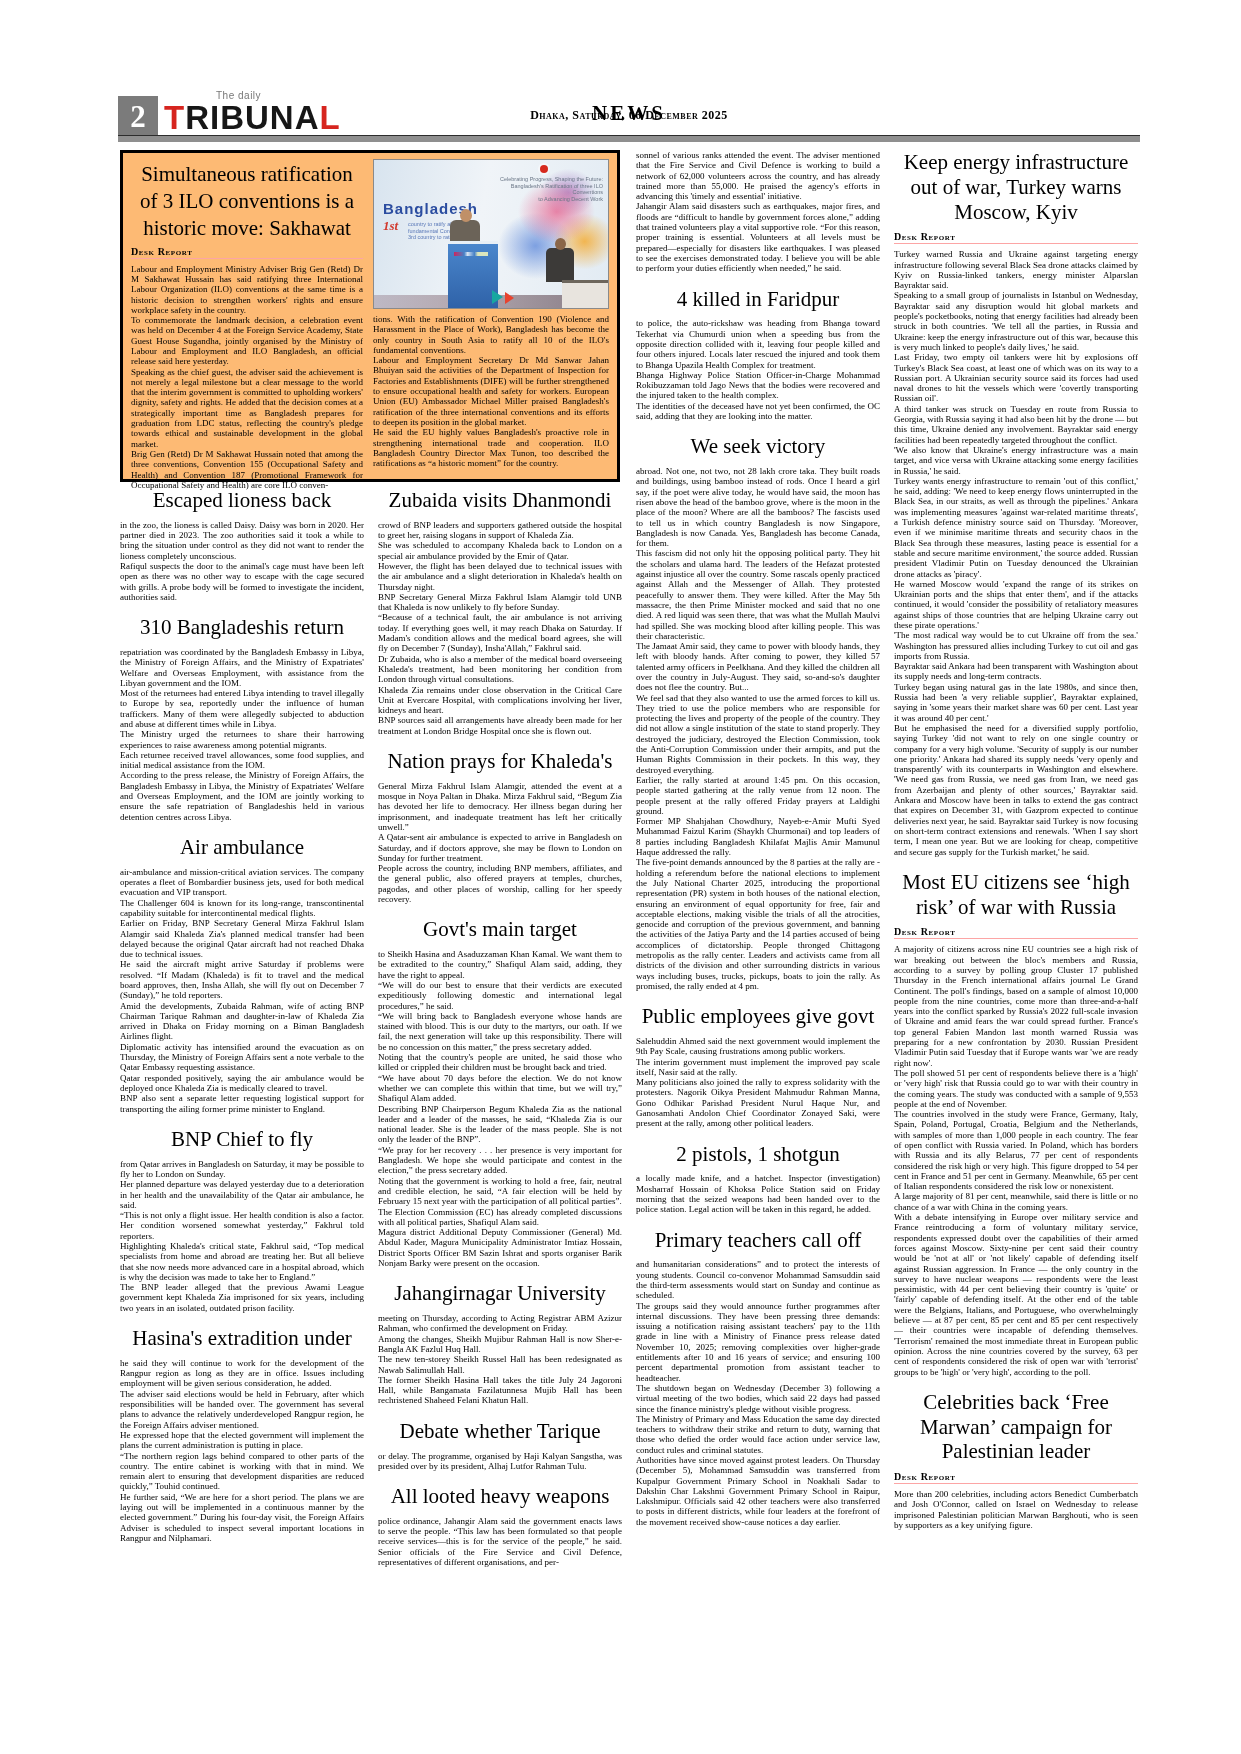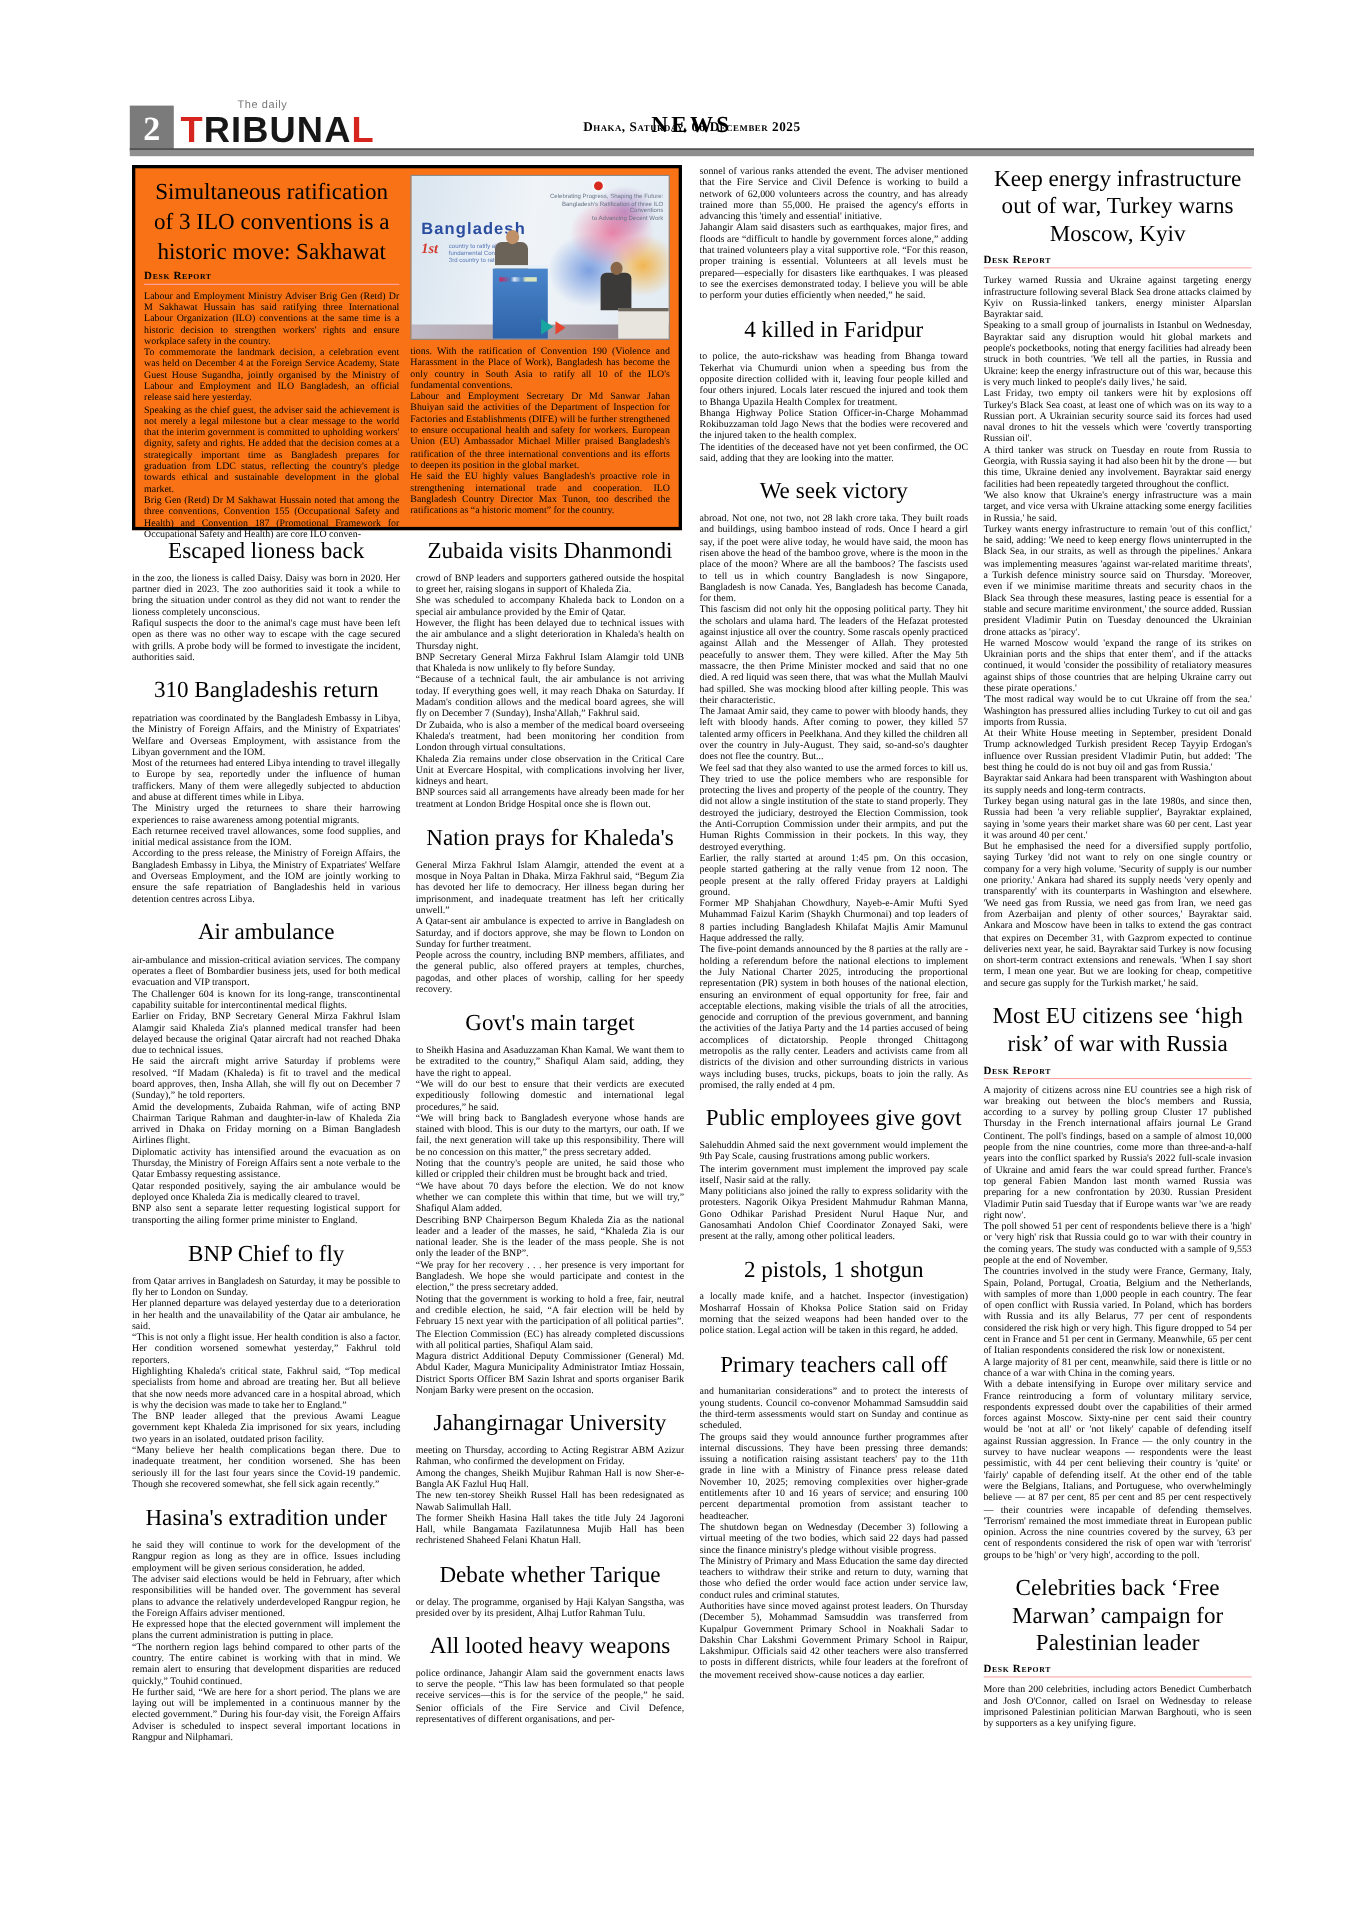--- a/index.html
+++ b/index.html
@@ -7,21 +7,21 @@
   
   .pagenum{position:absolute;left:118px;top:96px;width:40px;height:42px;background:#7b7b7b;color:#fff;font-size:31px;font-weight:bold;text-align:center;line-height:42px;font-family:"Liberation Serif",serif;}
   .brand{position:absolute;left:164px;top:90px;}
   .brand-daily{font-family:"Liberation Sans",sans-serif;font-size:10px;color:#777;padding-left:52px;letter-spacing:.5px;}
   .brand-title{font-family:"Liberation Sans",sans-serif;font-weight:bold;font-size:33px;line-height:33px;letter-spacing:1px;color:#171717;}
   .brand-title .red{color:#d6251f;}
   .section-name{position:absolute;left:118px;top:101px;width:1022px;text-align:center;font-size:21px;font-weight:bold;letter-spacing:3px;}
   .dateline{position:absolute;left:118px;top:108px;width:1022px;text-align:center;font-size:12px;font-weight:bold;font-variant:small-caps;letter-spacing:.5px;}
   .band{position:absolute;left:118px;top:135px;width:1022px;height:6px;background:#8f8f8f;border-top:1.5px solid #2c2c2c;}
   
-  .leadbox{position:absolute;left:120px;top:150px;width:500px;height:332px;border:3px solid #000;box-sizing:border-box;padding:6px 8px;display:flex;gap:10px;background:#f97316;}
+  .leadbox{position:absolute;left:120px;top:150px;width:500px;height:332px;border:3px solid #000;box-sizing:border-box;padding:6px 8px;display:flex;gap:10px;background:#fdba74;}
   .lead-left{width:232px;flex:none;}
   .lead-right{flex:1;display:flex;flex-direction:column;}
   .lead-head{font-size:21px;line-height:1.28;text-align:center;font-weight:normal;margin:2px 0 4px;}
   .byline{font-weight:bold;font-size:10px;font-variant:small-caps;letter-spacing:.6px;border-bottom:1px solid #fca5a5;padding-bottom:1px;margin:3px 0 5px;}
   p.body{font-size:9px;line-height:10.3px;text-align:justify;margin:0;}
   
   .photo{position:relative;width:100%;height:150px;border:1px solid #8a8a8a;box-sizing:border-box;overflow:hidden;margin-bottom:5px;
     background:
      radial-gradient(55px 45px at 78% 35%, rgba(231,92,138,.72), transparent 70%),
      radial-gradient(45px 40px at 90% 55%, rgba(245,166,35,.78), transparent 70%),
@@ -137,21 +137,20 @@
         <p class="body">Qatar responded positively, saying the air ambulance would be deployed once Khaleda Zia is medically cleared to travel.</p>
         <p class="body">BNP also sent a separate letter requesting logistical support for transporting the ailing former prime minister to England.</p>
       </div>
       <div class="article">
         <h2>BNP Chief to fly</h2>
         <p class="body">from Qatar arrives in Bangladesh on Saturday, it may be possible to fly her to London on Sunday.</p>
         <p class="body">Her planned departure was delayed yesterday due to a deterioration in her health and the unavailability of the Qatar air ambulance, he said.</p>
         <p class="body">“This is not only a flight issue. Her health condition is also a factor. Her condition worsened somewhat yesterday,” Fakhrul told reporters.</p>
         <p class="body">Highlighting Khaleda's critical state, Fakhrul said, “Top medical specialists from home and abroad are treating her. But all believe that she now needs more advanced care in a hospital abroad, which is why the decision was made to take her to England.”</p>
         <p class="body">The BNP leader alleged that the previous Awami League government kept Khaleda Zia imprisoned for six years, including two years in an isolated, outdated prison facility.</p>
-        <p class="body">“Many believe her health complications began there. Due to inadequate treatment, her condition worsened. She has been seriously ill for the last four years since the Covid-19 pandemic. Though she recovered somewhat, she fell sick again recently.”</p>
       </div>
       <div class="article">
         <h2>Hasina's extradition under</h2>
         <p class="body">he said they will continue to work for the development of the Rangpur region as long as they are in office.  Issues including employment will be given serious consideration, he added.</p>
         <p class="body">The adviser said elections would be held in February, after which responsibilities will be handed over. The government has several plans to advance the relatively underdeveloped Rangpur region, he the Foreign Affairs adviser mentioned.</p>
         <p class="body">He expressed hope that the elected government will implement the plans the current administration is putting in place.</p>
         <p class="body">“The northern region lags behind compared to other parts of the country. The entire cabinet is working with that in mind. We remain alert to ensuring that development disparities are reduced quickly,” Touhid continued.</p>
         <p class="body">He further said, “We are here for a short period. The plans we are laying out will be implemented in a continuous manner by the elected government.” During his four-day visit, the Foreign Affairs Adviser is scheduled to inspect several important locations in Rangpur and Nilphamari.</p>
       </div>
     </div>
@@ -247,21 +246,20 @@
         <h2>Keep energy infrastructure out of war, Turkey warns Moscow, Kyiv</h2>
         <div class="byline">Desk Report</div>
         <p class="body">Turkey warned Russia and Ukraine against targeting energy infrastructure following several Black Sea drone attacks claimed by Kyiv on Russia-linked tankers, energy minister Alparslan Bayraktar said.</p>
         <p class="body">Speaking to a small group of journalists in Istanbul on Wednesday, Bayraktar said any disruption would hit global markets and people's pocketbooks, noting that energy facilities had already been struck in both countries. 'We tell all the parties, in Russia and Ukraine: keep the energy infrastructure out of this war, because this is very much linked to people's daily lives,' he said.</p>
         <p class="body">Last Friday, two empty oil tankers were hit by explosions off Turkey's Black Sea coast, at least one of which was on its way to a Russian port. A Ukrainian security source said its forces had used naval drones to hit the vessels which were 'covertly transporting Russian oil'.</p>
         <p class="body">A third tanker was struck on Tuesday en route from Russia to Georgia, with Russia saying it had also been hit by the drone — but this time, Ukraine denied any involvement. Bayraktar said energy facilities had been repeatedly targeted throughout the conflict.</p>
         <p class="body">'We also know that Ukraine's energy infrastructure was a main target, and vice versa with Ukraine attacking some energy facilities in Russia,' he said.</p>
         <p class="body">Turkey wants energy infrastructure to remain 'out of this conflict,' he said, adding: 'We need to keep energy flows uninterrupted in the Black Sea, in our straits, as well as through the pipelines.' Ankara was implementing measures 'against war-related maritime threats', a Turkish defence ministry source said on Thursday. 'Moreover, even if we minimise maritime threats and security chaos in the Black Sea through these measures, lasting peace is essential for a stable and secure maritime environment,' the source added. Russian president Vladimir Putin on Tuesday denounced the Ukrainian drone attacks as 'piracy'.</p>
         <p class="body">He warned Moscow would 'expand the range of its strikes on Ukrainian ports and the ships that enter them', and if the attacks continued, it would 'consider the possibility of retaliatory measures against ships of those countries that are helping Ukraine carry out these pirate operations.'</p>
         <p class="body">'The most radical way would be to cut Ukraine off from the sea.' Washington has pressured allies including Turkey to cut oil and gas imports from Russia.</p>
-        <p class="body">At their White House meeting in September, president Donald Trump acknowledged Turkish president Recep Tayyip Erdogan's influence over Russian president Vladimir Putin, but added: 'The best thing he could do is not buy oil and gas from Russia.'</p>
         <p class="body">Bayraktar said Ankara had been transparent with Washington about its supply needs and long-term contracts.</p>
         <p class="body">Turkey began using natural gas in the late 1980s, and since then, Russia had been 'a very reliable supplier', Bayraktar explained, saying in 'some years their market share was 60 per cent. Last year it was around 40 per cent.'</p>
         <p class="body">But he emphasised the need for a diversified supply portfolio, saying Turkey 'did not want to rely on one single country or company for a very high volume. 'Security of supply is our number one priority.' Ankara had shared its supply needs 'very openly and transparently' with its counterparts in Washington and elsewhere. 'We need gas from Russia, we need gas from Iran, we need gas from Azerbaijan and plenty of other sources,' Bayraktar said. Ankara and Moscow have been in talks to extend the gas contract that expires on December 31, with Gazprom expected to continue deliveries next year, he said. Bayraktar said Turkey is now focusing on short-term contract extensions and renewals. 'When I say short term, I mean one year. But we are looking for cheap, competitive and secure gas supply for the Turkish market,' he said.</p>
       </div>
       <div class="article">
         <h2>Most EU citizens see ‘high risk’ of war with Russia</h2>
         <div class="byline">Desk Report</div>
         <p class="body">A majority of citizens across nine EU countries see a high risk of war breaking out between the bloc's members and Russia, according to a survey by polling group Cluster 17 published Thursday in the French international affairs journal Le Grand Continent. The poll's findings, based on a sample of almost 10,000 people from the nine countries, come more than three-and-a-half years into the conflict sparked by Russia's 2022 full-scale invasion of Ukraine and amid fears the war could spread further. France's top general Fabien Mandon last month warned Russia was preparing for a new confrontation by 2030. Russian President Vladimir Putin said Tuesday that if Europe wants war 'we are ready right now'.</p>
         <p class="body">The poll showed 51 per cent of respondents believe there is a 'high' or 'very high' risk that Russia could go to war with their country in the coming years. The study was conducted with a sample of 9,553 people at the end of November.</p>
         <p class="body">The countries involved in the study were France, Germany, Italy, Spain, Poland, Portugal, Croatia, Belgium and the Netherlands, with samples of more than 1,000 people in each country. The fear of open conflict with Russia varied. In Poland, which has borders with Russia and its ally Belarus, 77 per cent of respondents considered the risk high or very high. This figure dropped to 54 per cent in France and 51 per cent in Germany. Meanwhile, 65 per cent of Italian respondents considered the risk low or nonexistent.</p>

